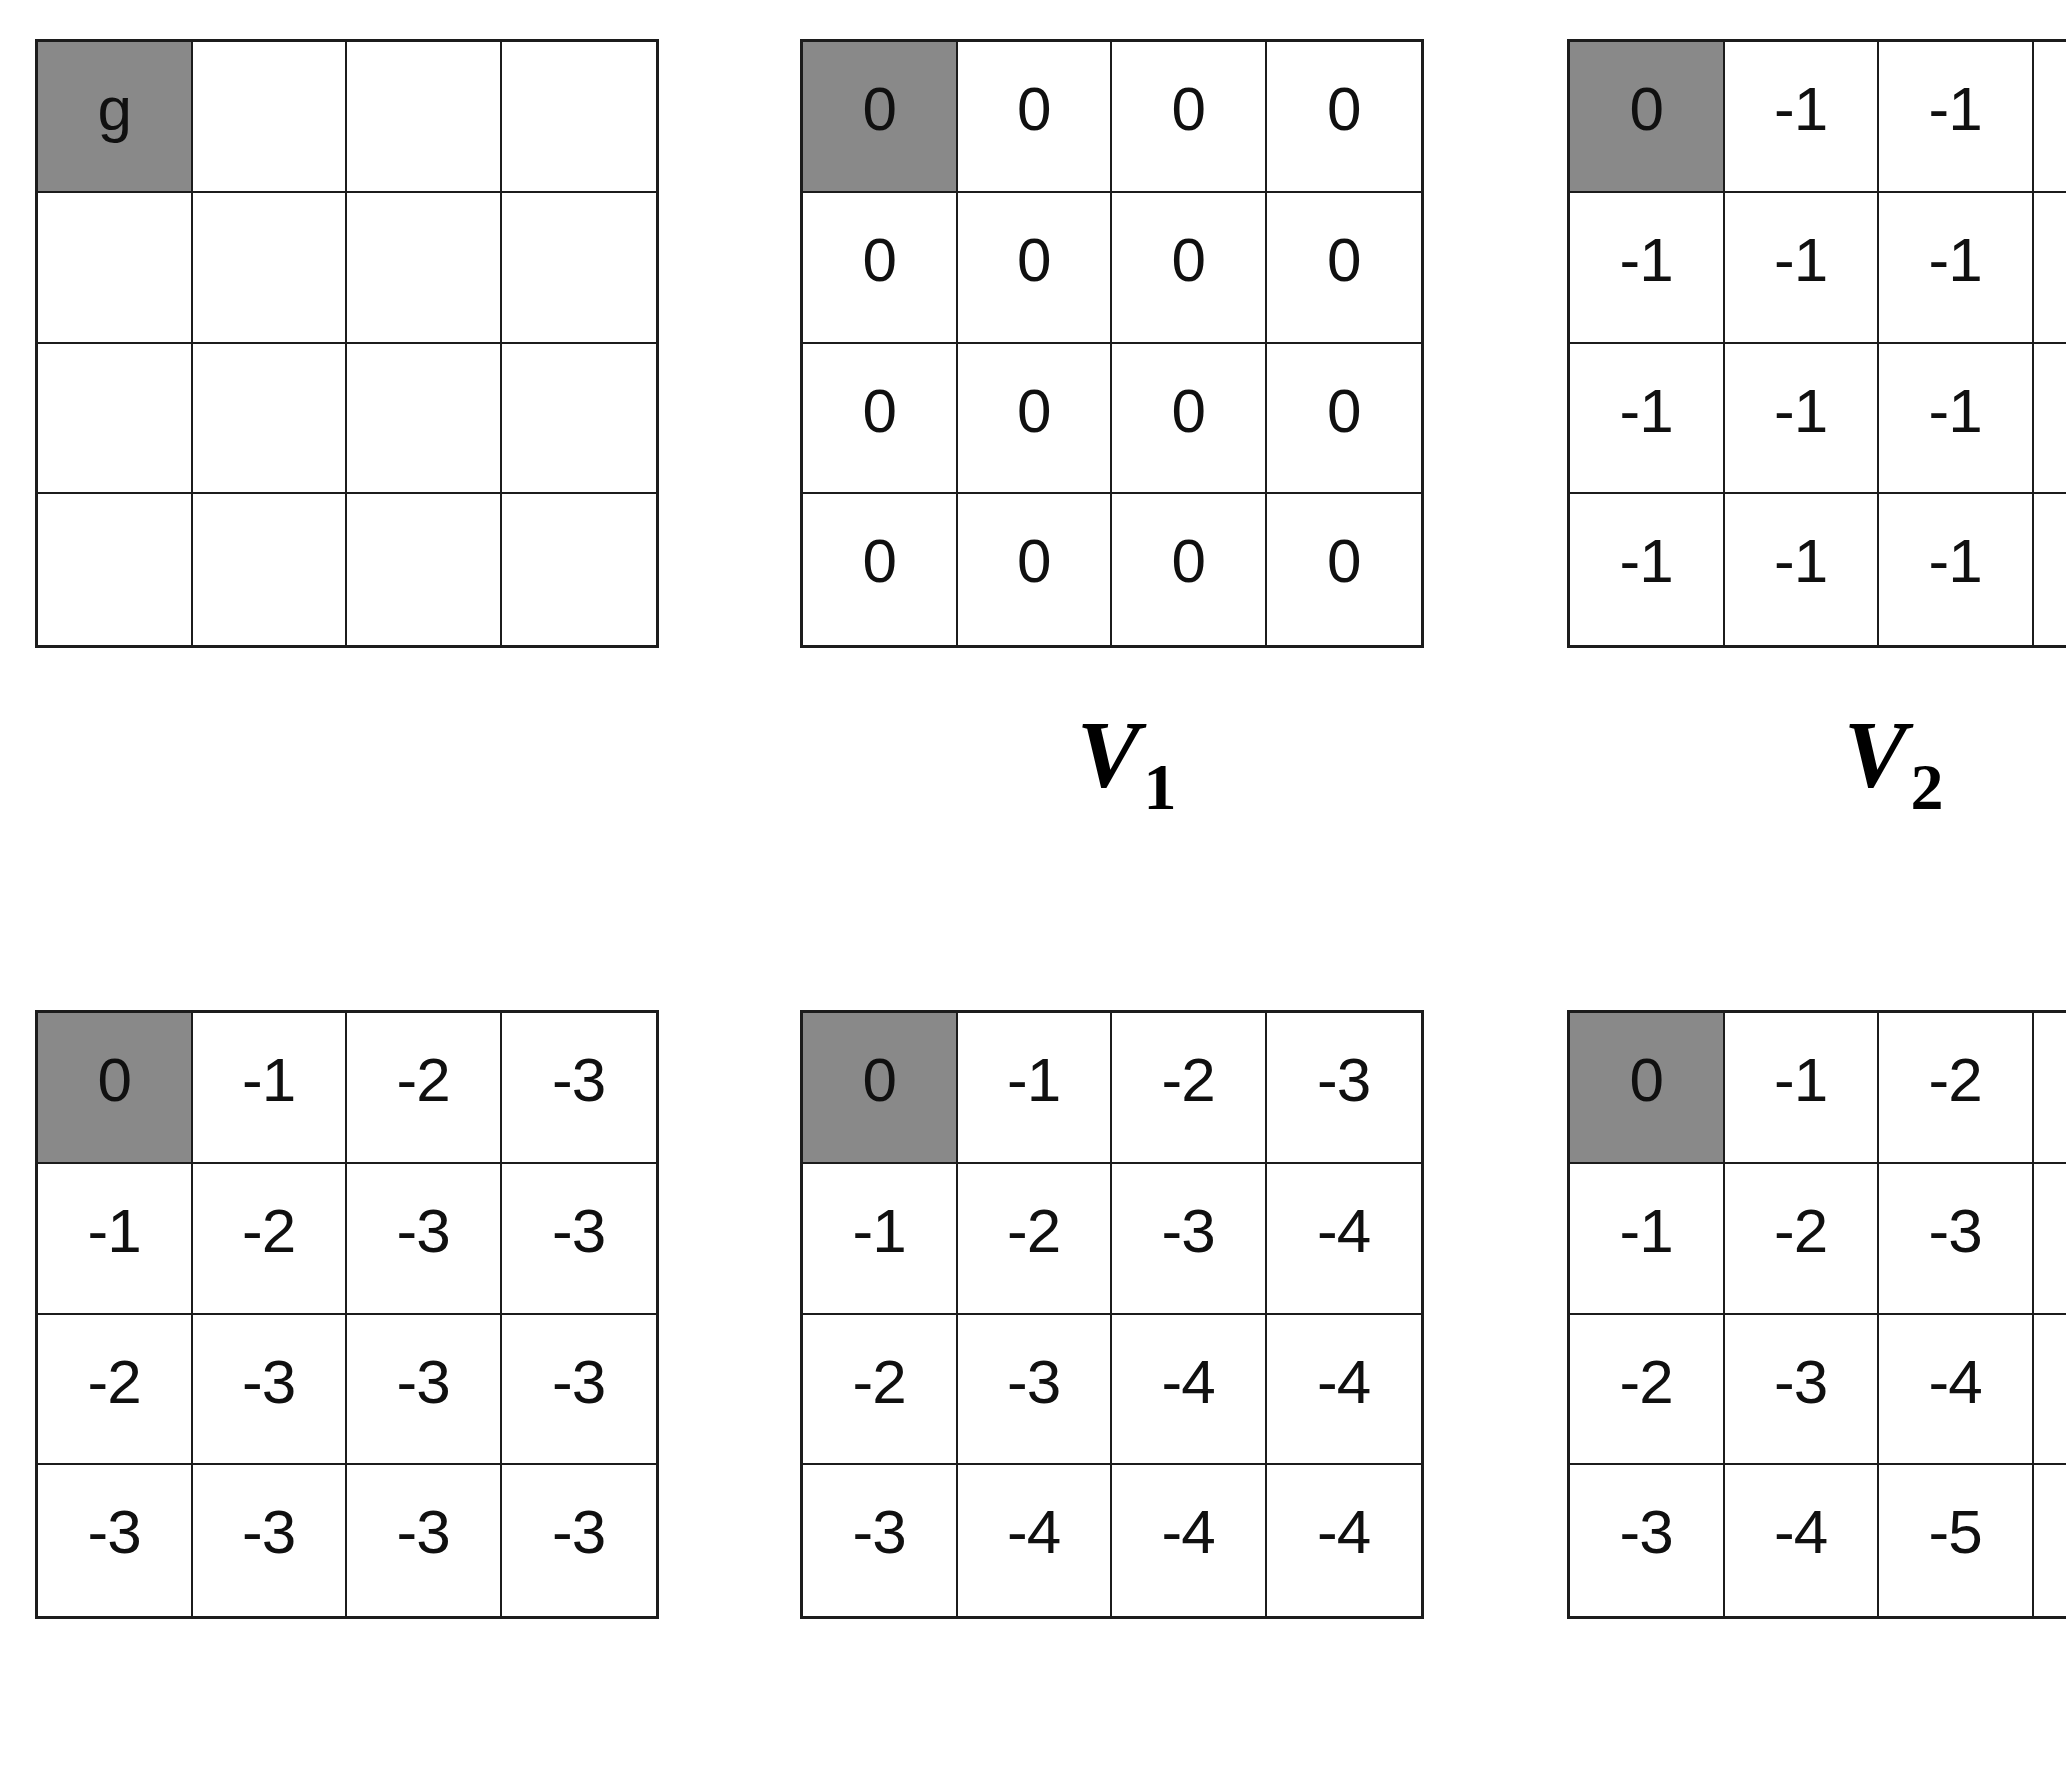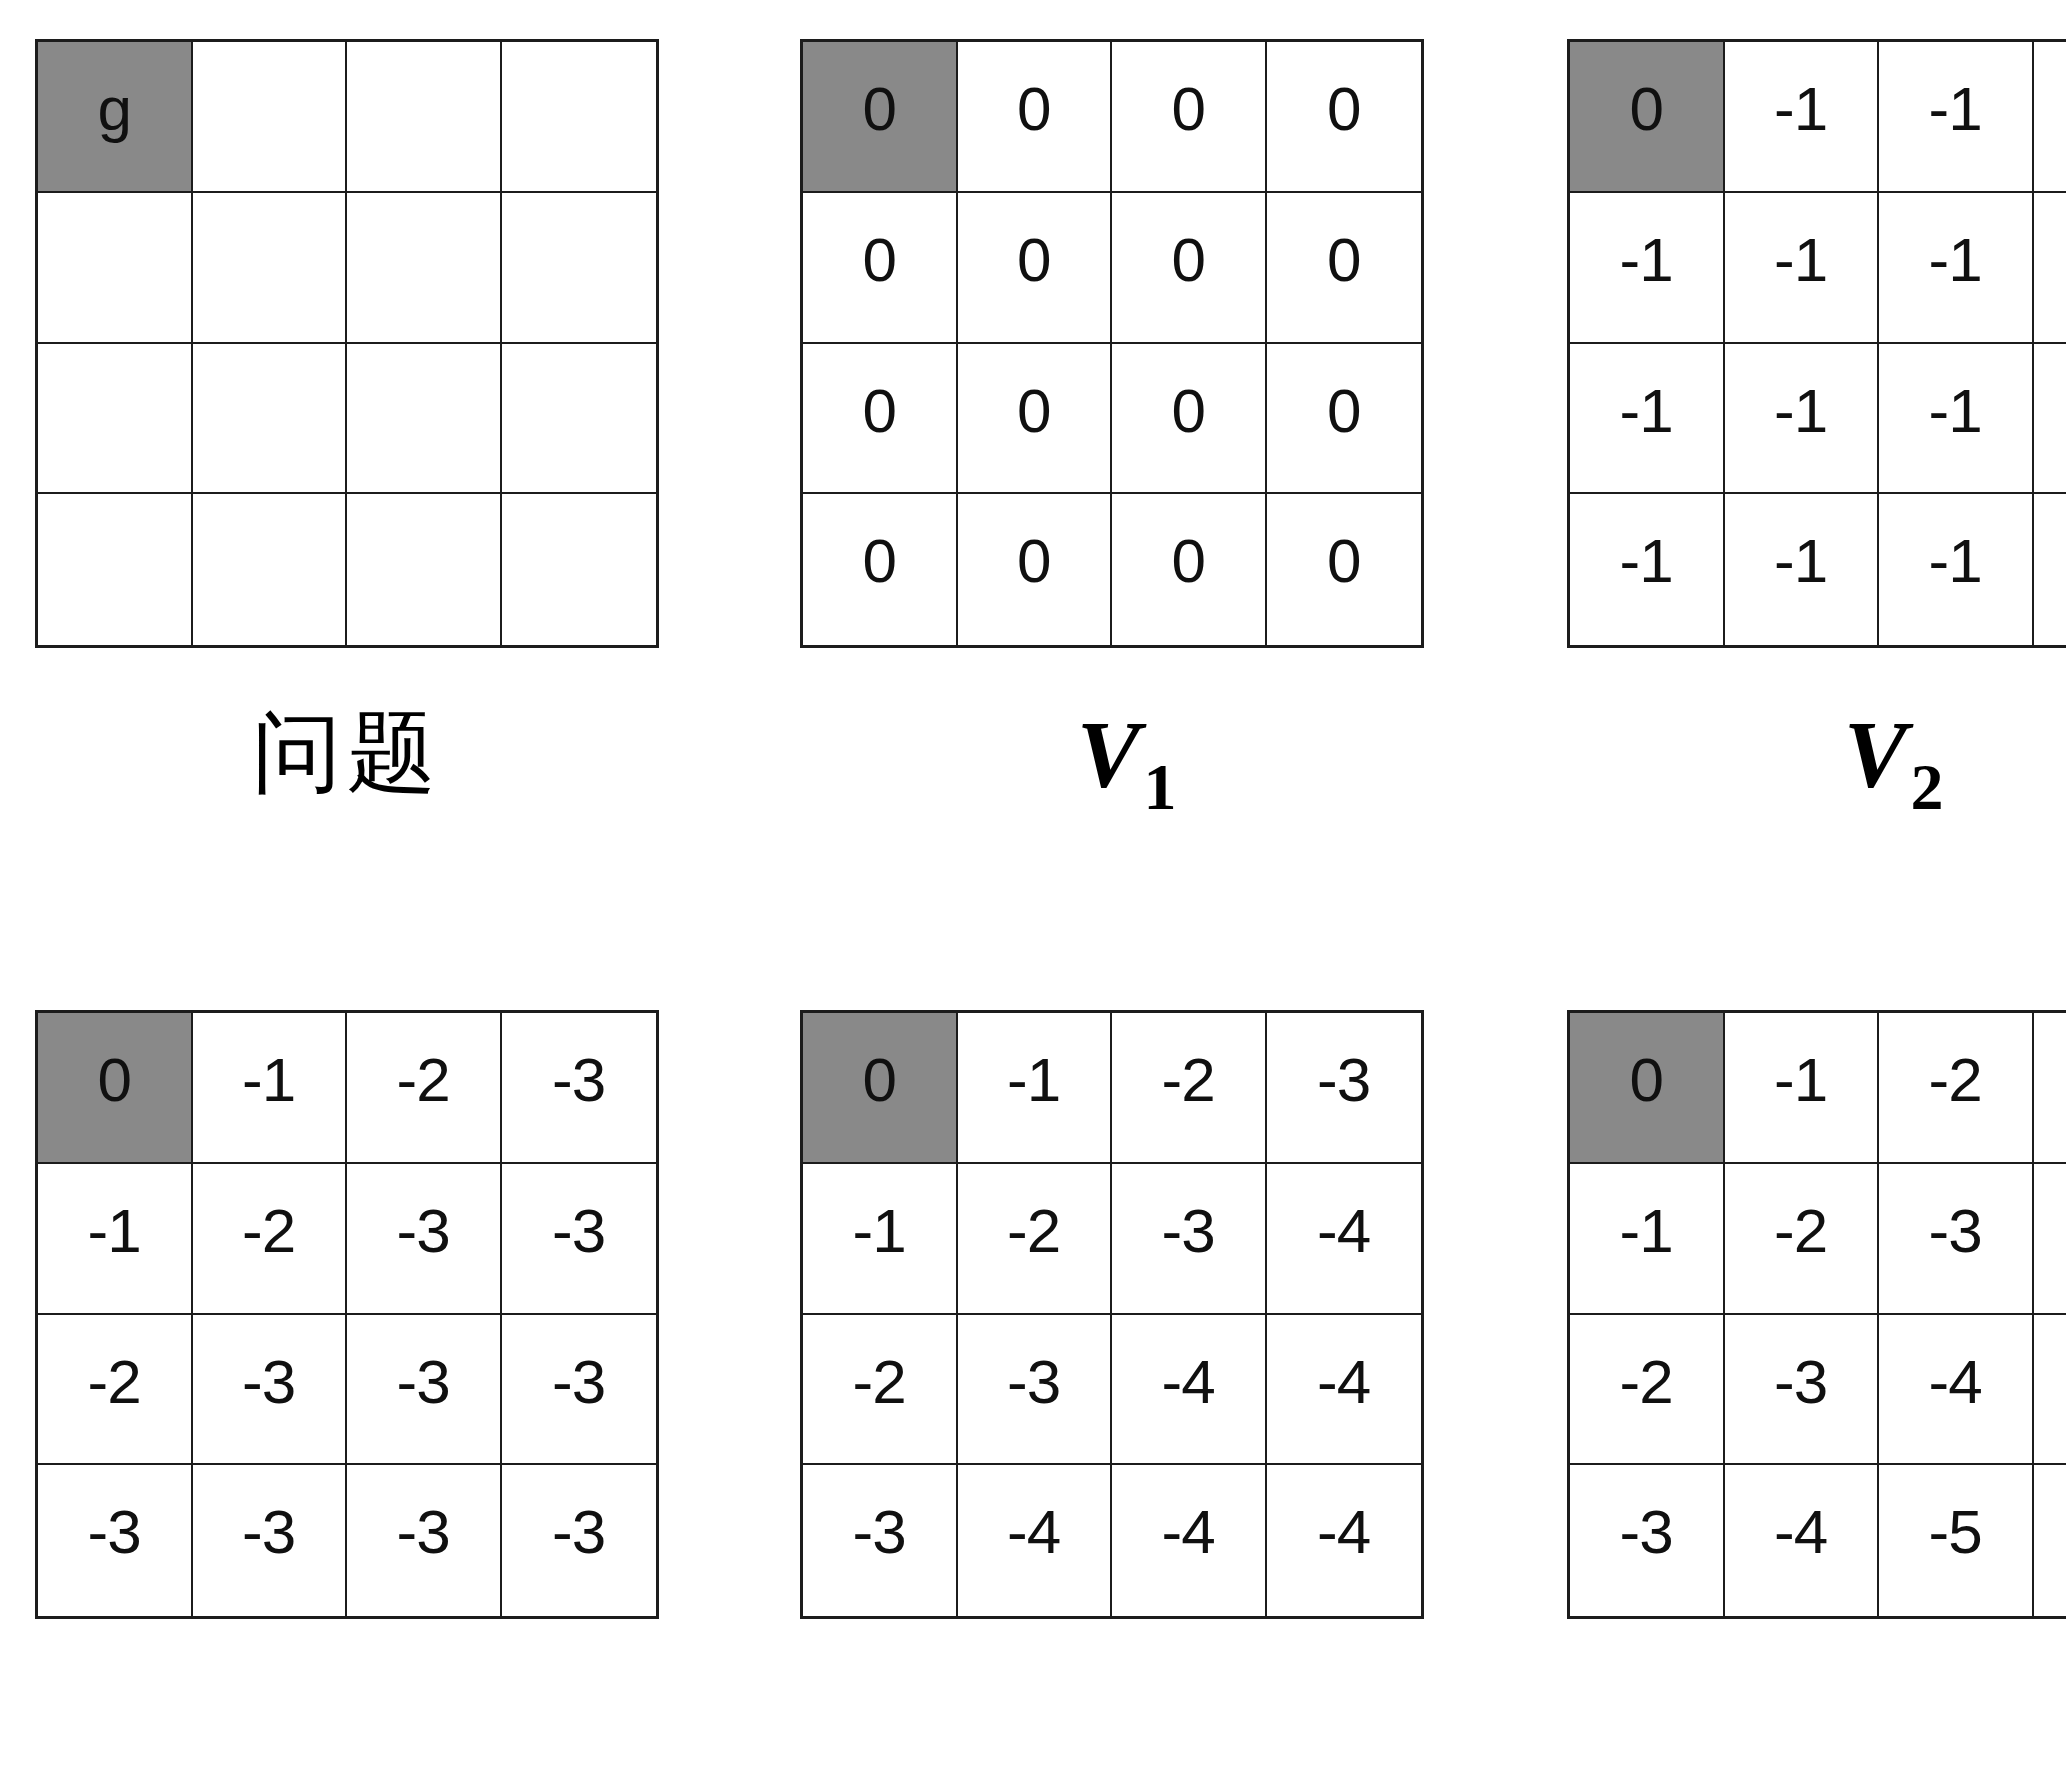--- a/index.html
+++ b/index.html
@@ -162,21 +162,20 @@
         <div class="cell">
           <span class="val"></span>
         </div>
         <div class="cell">
           <span class="val"></span>
         </div>
         <div class="cell">
           <span class="val"></span>
         </div>
       </div>
-      <div class="caption row-top-cap"><span class="cjk-label">问题</span></div>
     </div>
     <div class="panel row-top col-1">
       <div class="grid">
         <div class="cell shaded">
           <span class="val">0</span>
         </div>
         <div class="cell">
           <span class="val">0</span>
         </div>
         <div class="cell">

